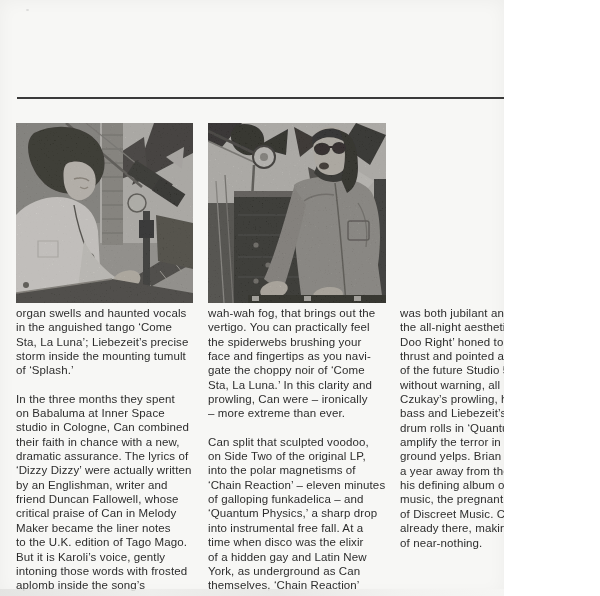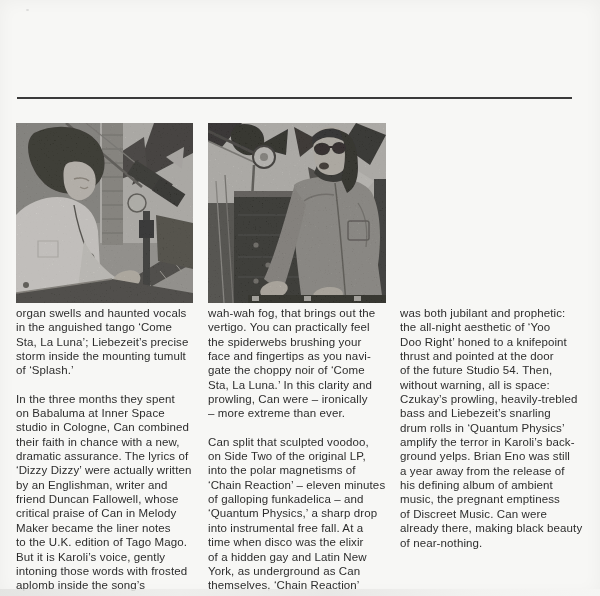--- a/index.html
+++ b/index.html
@@ -1,18 +1,18 @@
 <!DOCTYPE html>
 <html><head>
 <meta charset="utf-8">
 <style>
   html, body { margin: 0; padding: 0; background: #ffffff; }
   .page {
     position: relative;
-    width: 600px;
+    width: 504px;
     height: 596px;
     background: #f7f7f5;
     overflow: hidden;
     font-family: "Liberation Sans", "DejaVu Sans", sans-serif;
     box-shadow: inset 0 0 18px rgba(0,0,0,0.045);
   }
   .scan-speck {
     position: absolute; left: 26px; top: 9px;
     width: 3px; height: 2px; background: #dcdcda; border-radius: 50%;
   }

